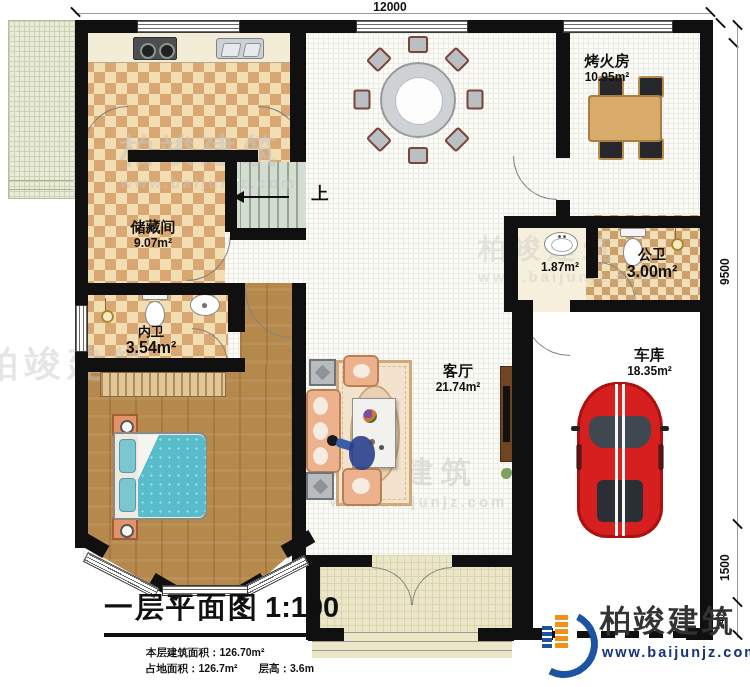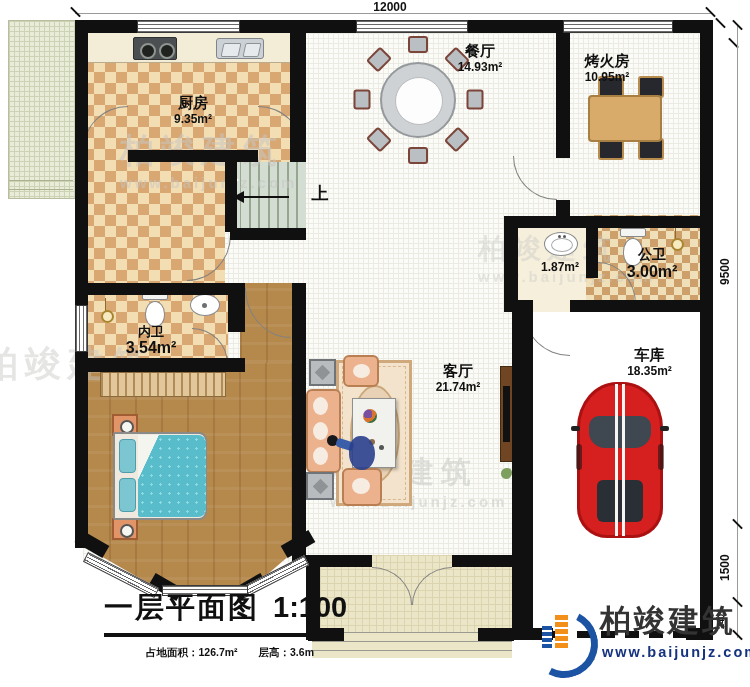--- a/index.html
+++ b/index.html
@@ -245,31 +245,27 @@
   <div class="wall" style="left:282px;top:537px;width:32px;height:14px;transform:rotate(-30deg);"></div>
 
   <div class="win win-h" style="left:137px;top:20px;width:103px;height:13px;"></div>
   <div class="win win-h" style="left:356px;top:20px;width:112px;height:13px;"></div>
   <div class="win win-h" style="left:563px;top:20px;width:110px;height:13px;"></div>
   <div class="win win-v" style="left:75px;top:305px;width:13px;height:47px;"></div>
   <div class="win win-h" style="left:88px;top:552px;width:80px;height:11px;transform:rotate(27deg);transform-origin:0 0;"></div>
   <div class="win win-h" style="left:240px;top:588px;width:72px;height:11px;transform:rotate(-27deg);transform-origin:0 0;"></div>
   <div class="win win-h" style="left:162px;top:585px;width:86px;height:11px;"></div>
 
-  <div class="label" style="left:128px;top:94px;width:130px;">
-    <span class="nm">厨房</span>
-    <span class="ar">9.35m²</span>
-  </div>
-  <div class="label" style="left:425px;top:42px;width:110px;">
-    <span class="nm">餐厅</span>
-    <span class="ar">14.93m²</span>
-  </div>
   <div class="label" style="left:542px;top:52px;width:130px;">
     <span class="nm">烤火房</span>
     <span class="ar">10.95m²</span>
+  </div>
+  <div class="label" style="left:88px;top:218px;width:130px;">
+    <span class="nm">储藏间</span>
+    <span class="ar">9.07m²</span>
   </div>
   <div class="label small" style="left:91px;top:324px;width:120px;">
     <span class="nm">内卫</span>
     <span class="ar">3.54m²</span>
   </div>
   <div class="label" style="left:398px;top:362px;width:120px;">
     <span class="nm">客厅</span>
     <span class="ar">21.74m²</span>
   </div>
   <div class="label small" style="left:523px;top:260px;width:74px;">
@@ -298,24 +294,25 @@
   <div class="tick" style="left:731px;top:24px;transform:rotate(45deg);"></div>
   <div class="tick" style="left:731px;top:523px;transform:rotate(45deg);"></div>
   <div class="tick" style="left:731px;top:601px;transform:rotate(45deg);"></div>
   <div class="tick" style="left:731px;top:634px;transform:rotate(45deg);"></div>
   <div class="dimtxt vtext" style="left:718px;top:232px;height:80px;">9500</div>
   <div class="dimtxt vtext" style="left:718px;top:540px;height:56px;">1500</div>
   <div class="dimtxt vtext" style="left:716px;top:606px;height:30px;font-size:9px;">240</div>
 
   <div class="abs" style="left:104px;top:588px;width:230px;color:#101010;">
     <div style="font-size:29px;font-weight:bold;letter-spacing:2px;white-space:nowrap;">
-      <span>一层平面图</span><span style="margin-left:14px;letter-spacing:0;">1:100</span>
+      <span>一层平面图</span><span style="margin-left:6px;letter-spacing:0;">1:100</span>
     </div>
     <div style="margin-top:5px;width:208px;height:4px;background:#101010;"></div>
     <div style="margin:7px 0 0 42px;font-size:10.5px;font-weight:bold;line-height:1.55;white-space:nowrap;">
+      <div>本层建筑面积：126.70m²</div>
       <div>
         <span>占地面积：126.7m²</span>
         <span style="margin-left:18px;">层高：3.6m</span>
       </div>
     </div>
   </div>
 
   <div class="abs" style="left:528px;top:600px;width:215px;height:82px;">
     <div class="abs" style="left:0;top:6px;width:64px;height:64px;">
       <div class="abs" style="left:2px;top:4px;width:54px;height:54px;border-radius:50%;border:7px solid transparent;border-bottom-color:#1c54a3;border-right-color:#1c54a3;transform:rotate(-18deg);"></div>

